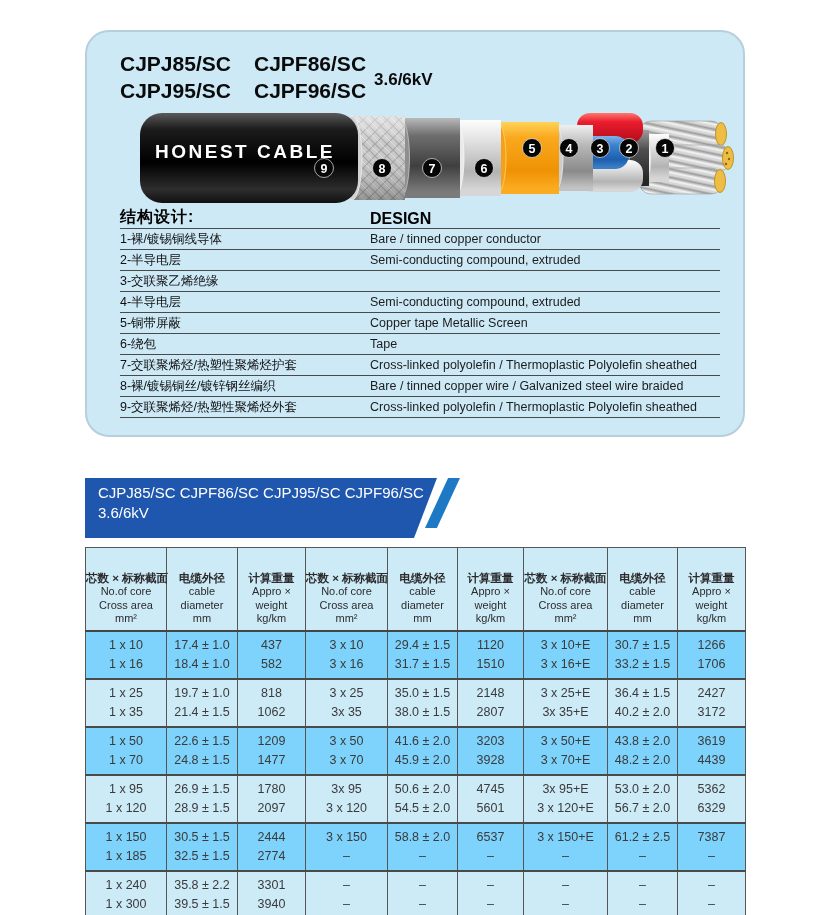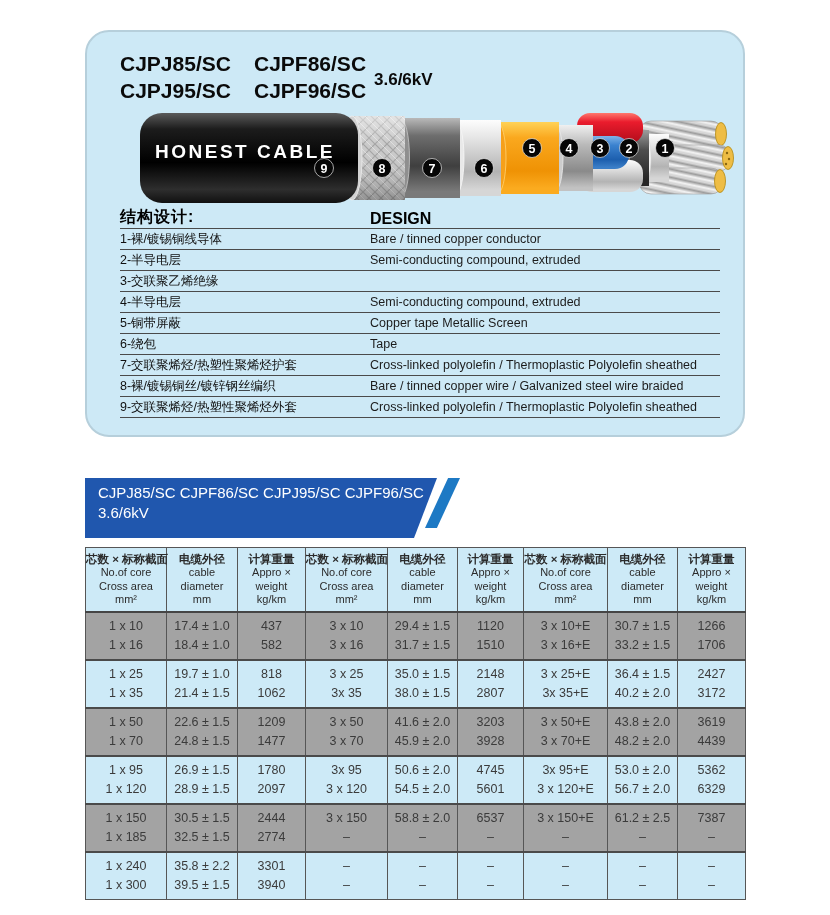--- a/index.html
+++ b/index.html
@@ -38,25 +38,25 @@
           clip-path:polygon(0 0,100% 0,calc(100% - 23px) 100%,0 100%);
           color:#fff;box-sizing:border-box;padding:5px 0 0 13px;}
   .banner .b1{font-size:15px;line-height:20px;white-space:nowrap;}
   .banner .b2{font-size:15px;line-height:20px;}
   .banner-accent{position:absolute;left:425px;top:478px;width:35px;height:50px;background:#1d79c4;
           clip-path:polygon(66% 0,100% 0,34% 100%,0 100%);}
 
   
   .spec{position:absolute;left:85px;top:547px;width:660px;border-collapse:collapse;table-layout:fixed;}
   .spec th,.spec td{border:1px solid #565656;}
-  .spec thead th{background:#cdeaf7;padding:4px 0 4px;font-weight:400;color:#2b2b2b;
+  .spec thead th{background:#cdeaf7;padding:23px 0 4px;font-weight:400;color:#2b2b2b;
                  border-bottom:2px solid #454545;}
   .spec thead .h1{display:block;font-size:11.5px;font-weight:700;line-height:14px;white-space:nowrap;}
   .spec thead .hx{display:block;font-size:11px;line-height:13.5px;}
-  .spec tbody td{background:#a3a3a3;text-align:center;padding:4px 0;color:#3b3b3b;
+  .spec tbody td{background:#7dd3fc;text-align:center;padding:4px 0;color:#3b3b3b;
                  font-size:12.5px;border-top:2px solid #4a4a4a;}
   .spec tbody tr.alt td{background:#cdeaf7;}
   .spec td i{display:block;font-style:normal;line-height:19px;white-space:nowrap;}
 </style>
 </head>
 <body>
 
 <div class="page">
 
   <section class="panel">

